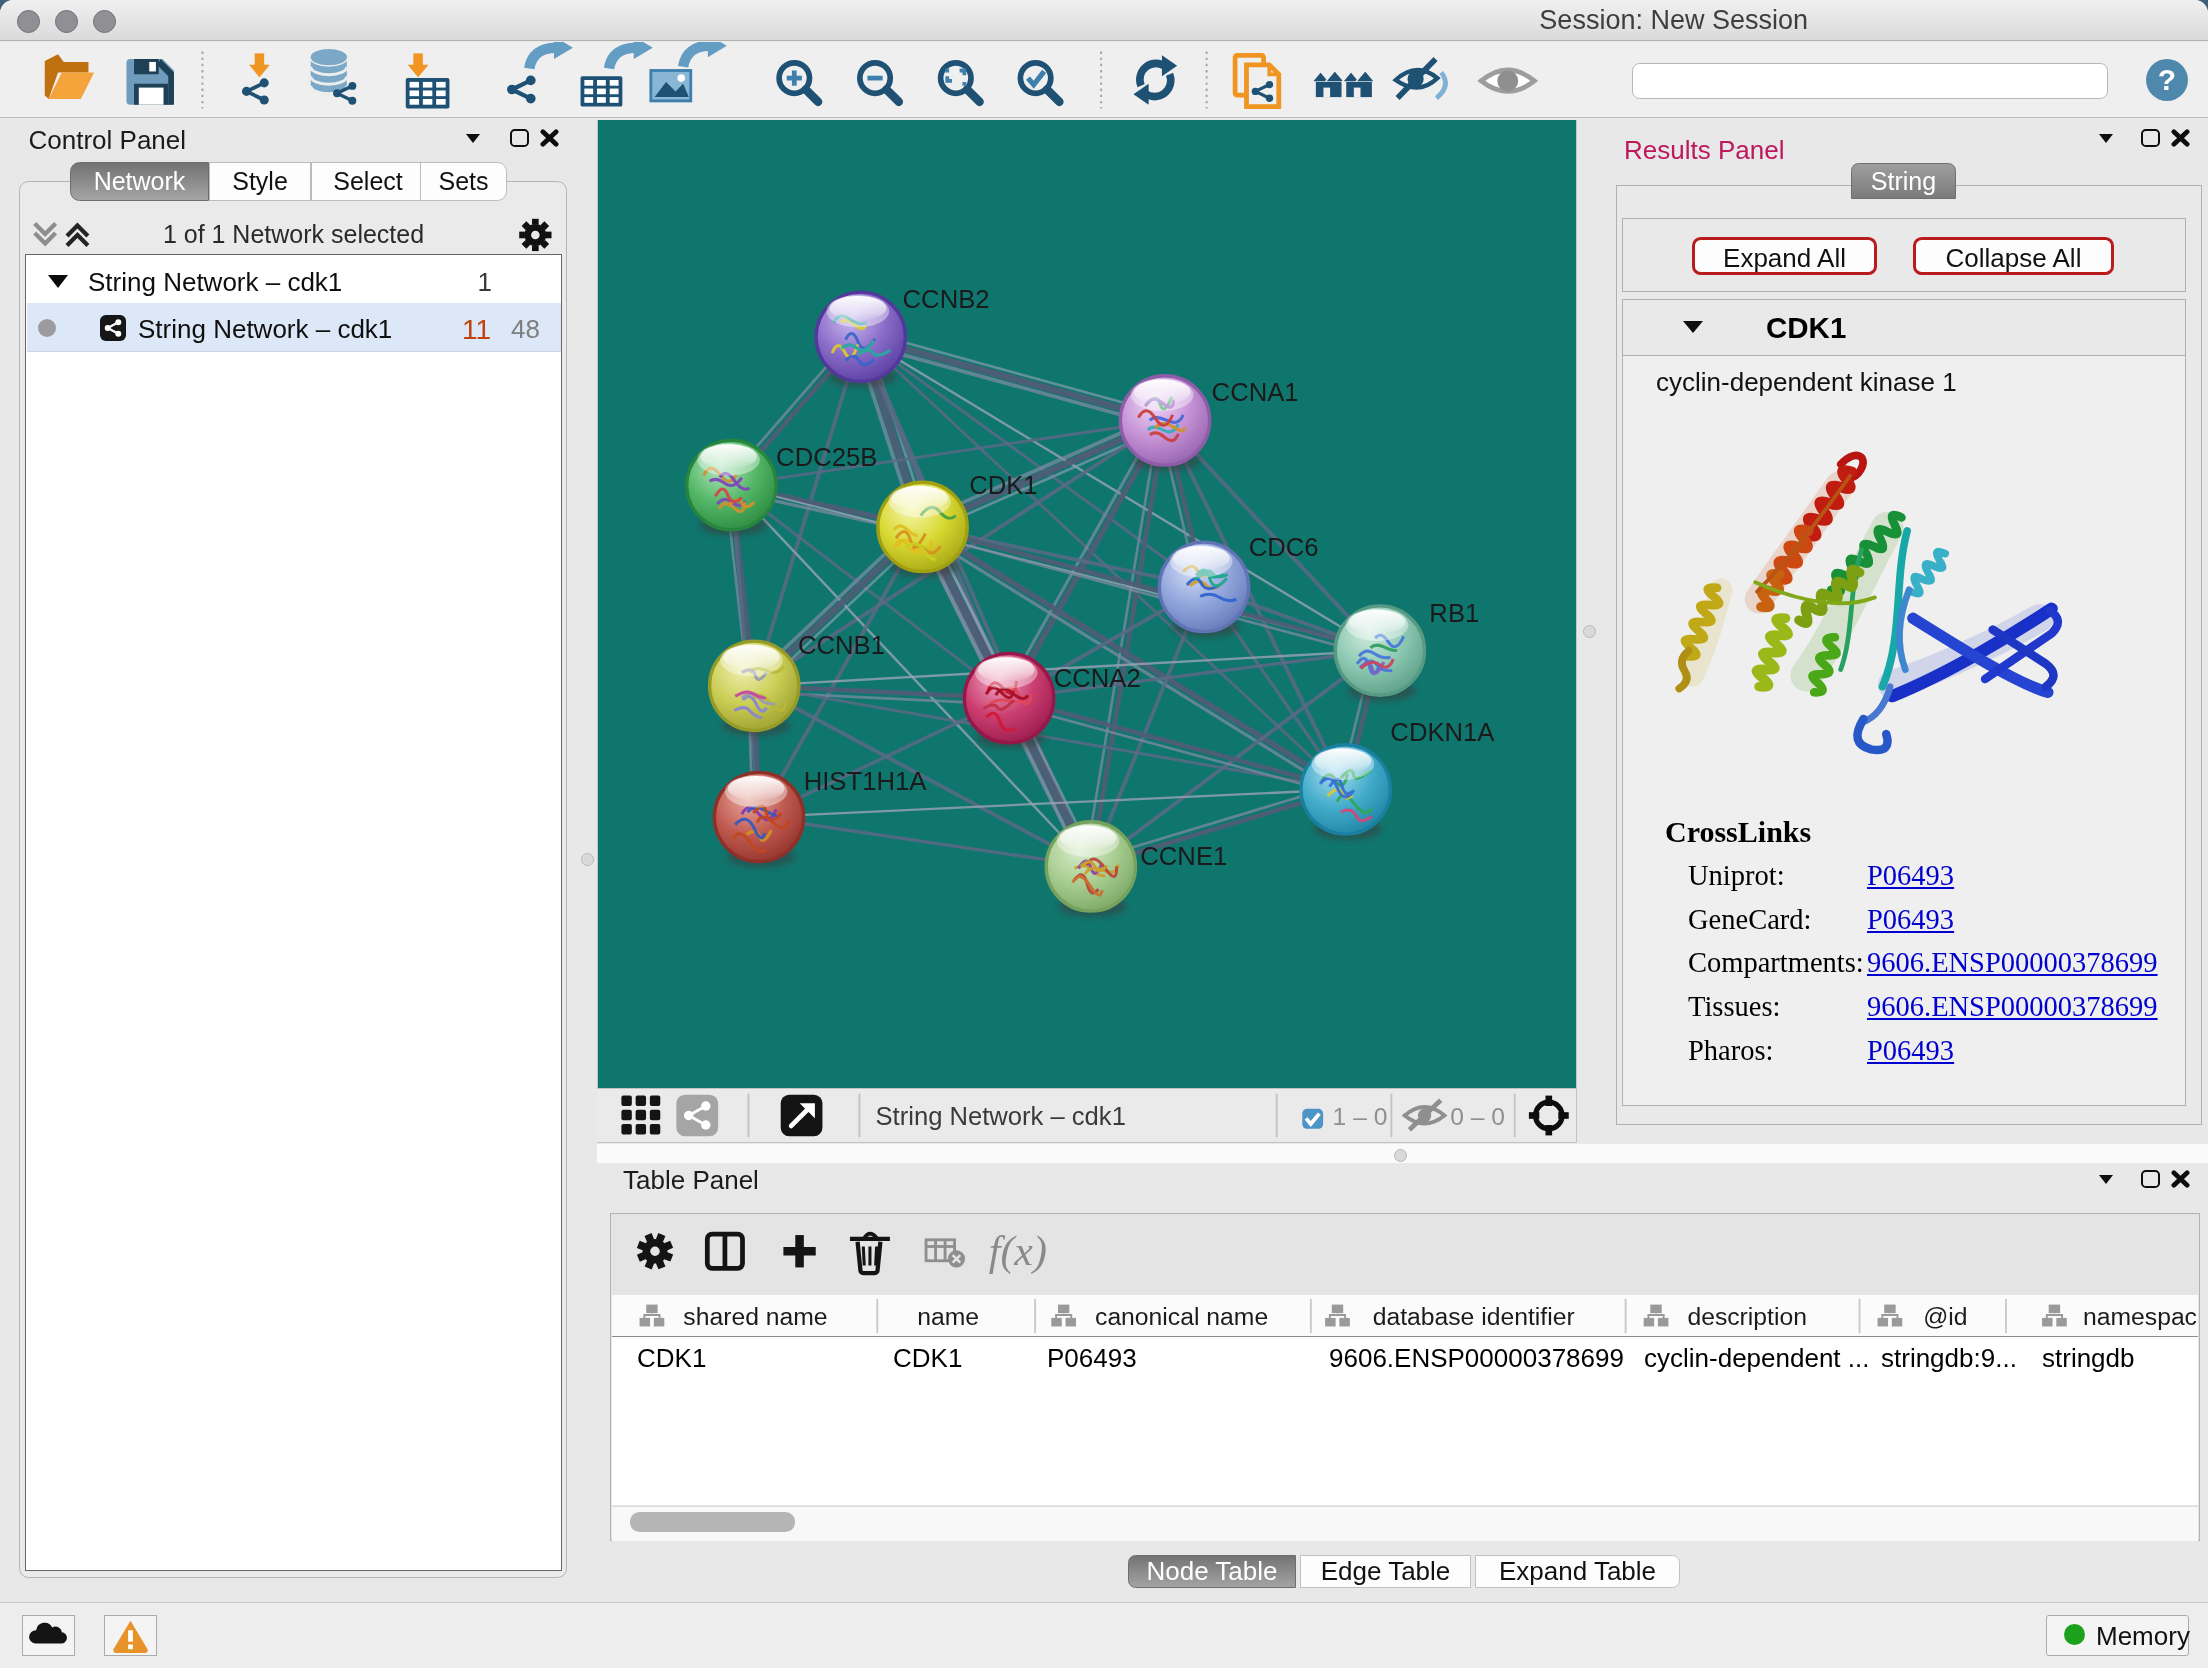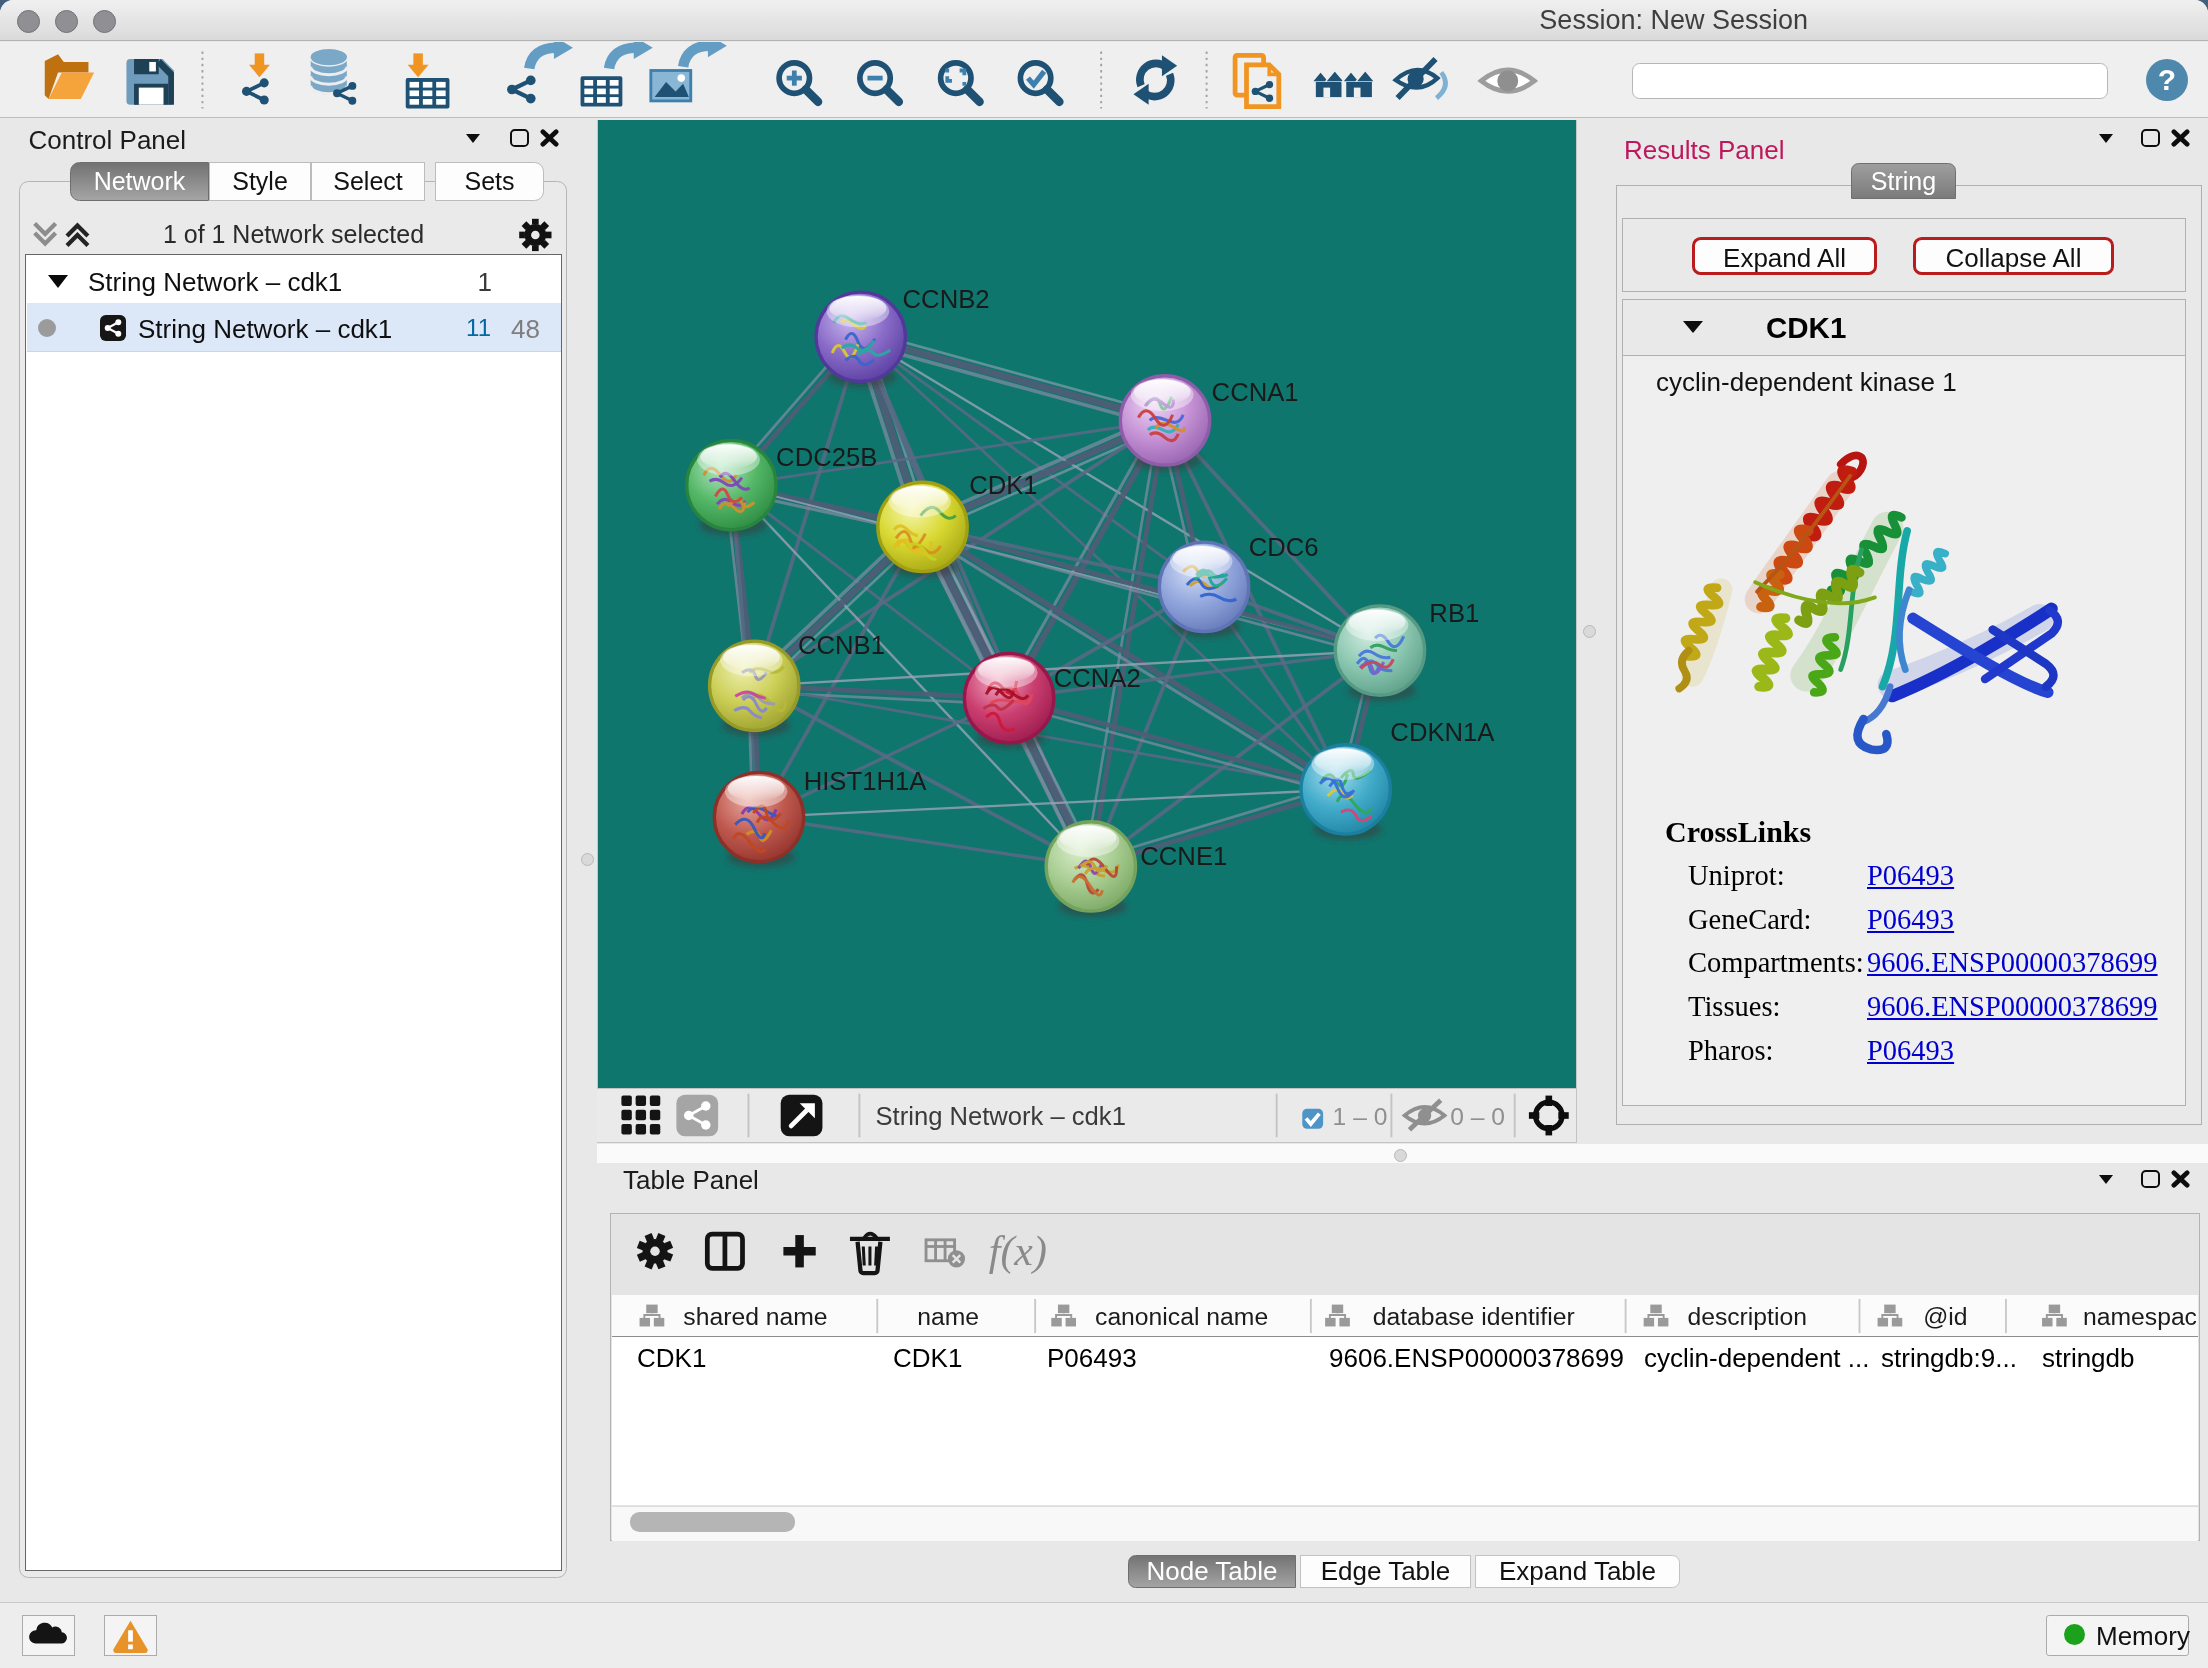--- a/index.html
+++ b/index.html
@@ -181,21 +181,21 @@
   <div class="ptri" style="left:466px;top:134px"></div>
   <div class="pmax" style="left:510px;top:129px"></div>
   <svg class="abs" style="left:540px;top:129px" width="19" height="18" viewBox="0 0 20 19">
       <path d="M3,3 L17,16 M17,3 L3,16" stroke="#0d0d0d" stroke-width="5" stroke-linecap="round"></path>
     </svg>
   <div id="cp-box"></div>
   <div id="tabs">
     <div class="tab tabsel" style="left:0;width:139px;border-radius:9.5px 0 0 9.5px">Network</div>
     <div class="tab" style="left:139px;width:102px">Style</div>
     <div class="tab" style="left:241px;width:114px">Select</div>
-    <div class="tab" style="left:365px;width:109px;border-radius:0 9.5px 9.5px 0">Sets</div>
+    <div class="tab" style="left:350px;width:87px;border-radius:0 9.5px 9.5px 0">Sets</div>
   </div>
   <div id="cp-head">1 of 1 Network selected</div>
   <svg class="abs" style="left:0;top:120px" width="590" height="247" viewBox="0 126 620 260">
       <path d="M36,235 l11,11 11,-11" fill="none" stroke="#8d8d8d" stroke-width="4.5"></path>
       <path d="M36,245 l11,11 11,-11" fill="none" stroke="#8d8d8d" stroke-width="4.5"></path>
       <path d="M70,248 l11,-11 11,11" fill="none" stroke="#242424" stroke-width="4.5"></path>
       <path d="M70,258 l11,-11 11,11" fill="none" stroke="#242424" stroke-width="4.5"></path>
       <line x1="574.0" y1="247.0" x2="580.0" y2="247.0" stroke="#111" stroke-width="7"></line>
       <line x1="570.8" y1="254.8" x2="575.0" y2="259.0" stroke="#111" stroke-width="7"></line>
       <line x1="563.0" y1="258.0" x2="563.0" y2="264.0" stroke="#111" stroke-width="7"></line>
@@ -219,21 +219,21 @@
       <rect x="0" y="0" width="27" height="27" rx="6" fill="#161616"></rect>
       <g stroke="#fff" stroke-width="2.2">
         <line x1="8" y1="13.5" x2="19" y2="7.5"></line>
         <line x1="8" y1="13.5" x2="19" y2="19.5"></line>
       </g>
       <circle cx="8" cy="13.5" r="3.1" fill="#fff"></circle>
       <circle cx="19" cy="7.5" r="3.1" fill="#fff"></circle>
       <circle cx="19" cy="19.5" r="3.1" fill="#fff"></circle>
     </svg>
 <div class="abs" style="left:138px;top:314px;font-size:26px;color:#0f0f0f">String Network – cdk1</div>
-<div class="abs" style="left:457px;top:314px;width:34px;text-align:right;font-size:24px;color:#0369a1">11</div>
+<div class="abs" style="left:457px;top:314px;width:34px;text-align:right;font-size:28px;color:#c2410c">11</div>
 <div class="abs" style="left:506px;top:314px;width:34px;text-align:right;font-size:26px;color:#7e7e7e">48</div>
 
   <div id="canvas"><svg width="980" height="968" viewBox="0 0 1030 1018">
         <defs>
           <linearGradient id="shine" x1="0" y1="0" x2="0" y2="1">
             <stop offset="0" stop-color="#ffffff" stop-opacity="0.98"></stop>
             <stop offset="0.65" stop-color="#ffffff" stop-opacity="0.45"></stop>
             <stop offset="1" stop-color="#ffffff" stop-opacity="0"></stop>
           </linearGradient>
           <radialGradient id="gA" cx="0.38" cy="0.30" r="0.80">

